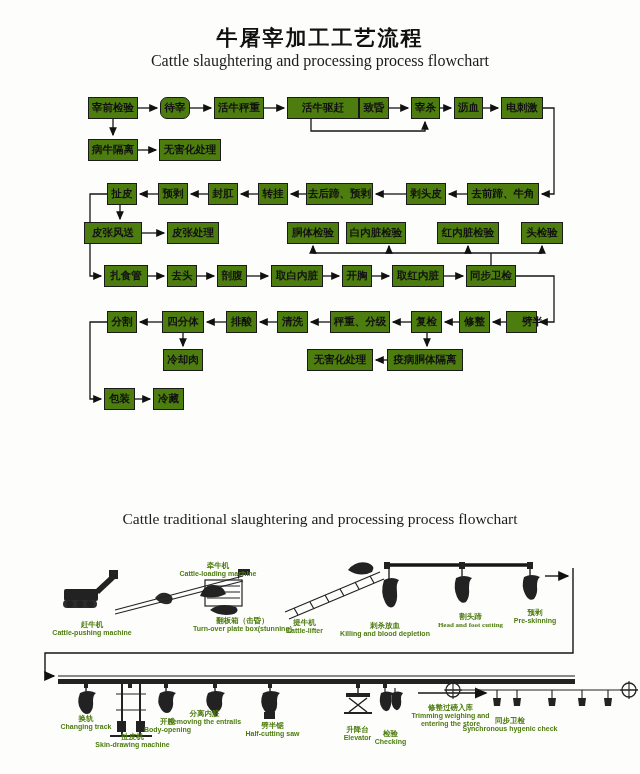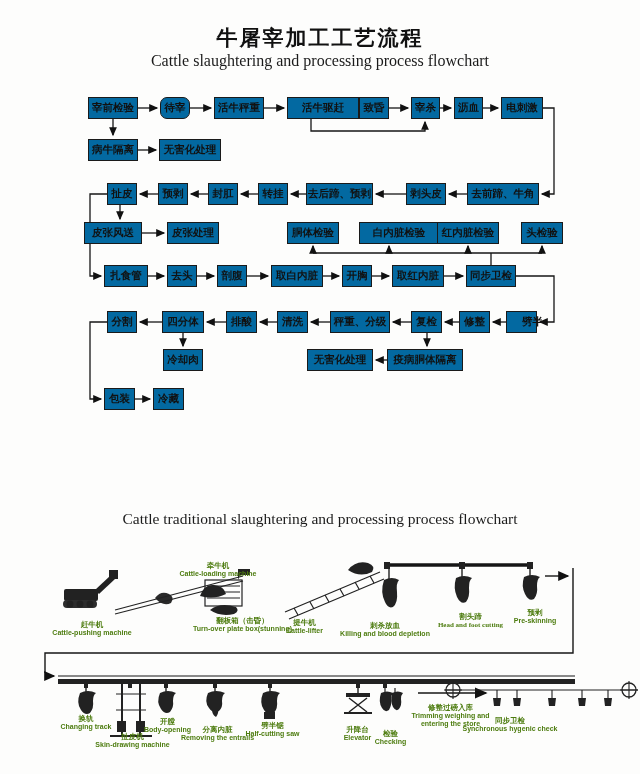--- a/index.html
+++ b/index.html
@@ -4,21 +4,21 @@
 <style>
   html,body{margin:0;padding:0;}
   body{width:640px;height:774px;background:#fdfdfc;font-family:"Liberation Sans","DejaVu Sans",sans-serif;color:#161616;}
   .page{position:relative;width:640px;height:774px;overflow:hidden;background:#fdfdfc;}
   .title-zh{position:absolute;width:640px;text-align:center;font-weight:bold;letter-spacing:2px;color:#111;}
   #t1zh{top:24px;font-size:21px;}
   #t2zh{top:483px;font-size:20px;}
   .title-en{position:absolute;width:640px;text-align:center;font-family:"Liberation Serif","DejaVu Serif",serif;color:#1b1b1b;}
   #t1en{top:52px;font-size:16px;}
   #t2en{top:510px;font-size:15.5px;}
-  .fbox{position:absolute;height:22px;border:1.6px solid #1a1a1a;background:#0369a1;display:flex;align-items:center;justify-content:center;font-size:10.5px;font-weight:600;white-space:nowrap;color:#111;box-sizing:border-box;}
+  .fbox{position:absolute;height:22px;border:1.6px solid #1a1a1a;background:#4d7c0f;display:flex;align-items:center;justify-content:center;font-size:10.5px;font-weight:600;white-space:nowrap;color:#111;box-sizing:border-box;}
   svg.lay{position:absolute;left:0;pointer-events:none;}
   #connectors{top:0;}
   #schematic{top:540px;}
   .slabel{position:absolute;text-align:center;color:#4d7c0f;}
   .slabel .zh{font-size:7.5px;font-weight:700;line-height:9px;}
   .slabel .en{font-size:7px;font-weight:600;line-height:8px;}
 </style>
 </head>
 <body>
 
@@ -98,21 +98,21 @@
   <div class="fbox" style="left:107px;top:183px;width:30px;">扯皮</div>
   <div class="fbox" style="left:158px;top:183px;width:30px;">预剥</div>
   <div class="fbox" style="left:208px;top:183px;width:30px;">封肛</div>
   <div class="fbox" style="left:258px;top:183px;width:30px;">转挂</div>
   <div class="fbox" style="left:306px;top:183px;width:67px;">去后蹄、预剥</div>
   <div class="fbox" style="left:406px;top:183px;width:40px;">剥头皮</div>
   <div class="fbox" style="left:467px;top:183px;width:72px;">去前蹄、牛角</div>
   <div class="fbox" style="left:84px;top:222px;width:58px;">皮张风送</div>
   <div class="fbox" style="left:167px;top:222px;width:52px;">皮张处理</div>
   <div class="fbox" style="left:287px;top:222px;width:52px;">胴体检验</div>
-  <div class="fbox" style="left:359px;top:222px;width:80px;">白内脏检验</div>
+  <div class="fbox" style="left:346px;top:222px;width:60px;">白内脏检验</div>
   <div class="fbox" style="left:437px;top:222px;width:62px;">红内脏检验</div>
   <div class="fbox" style="left:521px;top:222px;width:42px;">头检验</div>
   <div class="fbox" style="left:104px;top:265px;width:44px;">扎食管</div>
   <div class="fbox" style="left:167px;top:265px;width:30px;">去头</div>
   <div class="fbox" style="left:217px;top:265px;width:30px;">剖腹</div>
   <div class="fbox" style="left:271px;top:265px;width:52px;">取白内脏</div>
   <div class="fbox" style="left:342px;top:265px;width:30px;">开胸</div>
   <div class="fbox" style="left:392px;top:265px;width:52px;">取红内脏</div>
   <div class="fbox" style="left:466px;top:265px;width:50px;">同步卫检</div>
   <div class="fbox" style="left:107px;top:311px;width:30px;">分割</div>
@@ -296,21 +296,21 @@
     <div class="en">Changing track</div>
   </div>
   <div class="slabel" style="left:85px;top:732px;width:95px;">
     <div class="zh">扯皮机</div>
     <div class="en">Skin-drawing machine</div>
   </div>
   <div class="slabel" style="left:135px;top:717px;width:65px;">
     <div class="zh">开膛</div>
     <div class="en">Body-opening</div>
   </div>
-  <div class="slabel" style="left:175px;top:709px;width:85px;margin-top:16px;">
+  <div class="slabel" style="left:162px;top:709px;width:85px;">
     <div class="zh">分离内脏</div>
     <div class="en">Removing the entrails</div>
   </div>
   <div class="slabel" style="left:230px;top:721px;width:85px;">
     <div class="zh">劈半锯</div>
     <div class="en">Half-cutting saw</div>
   </div>
   <div class="slabel" style="left:330px;top:725px;width:55px;">
     <div class="zh">升降台</div>
     <div class="en">Elevator</div>

